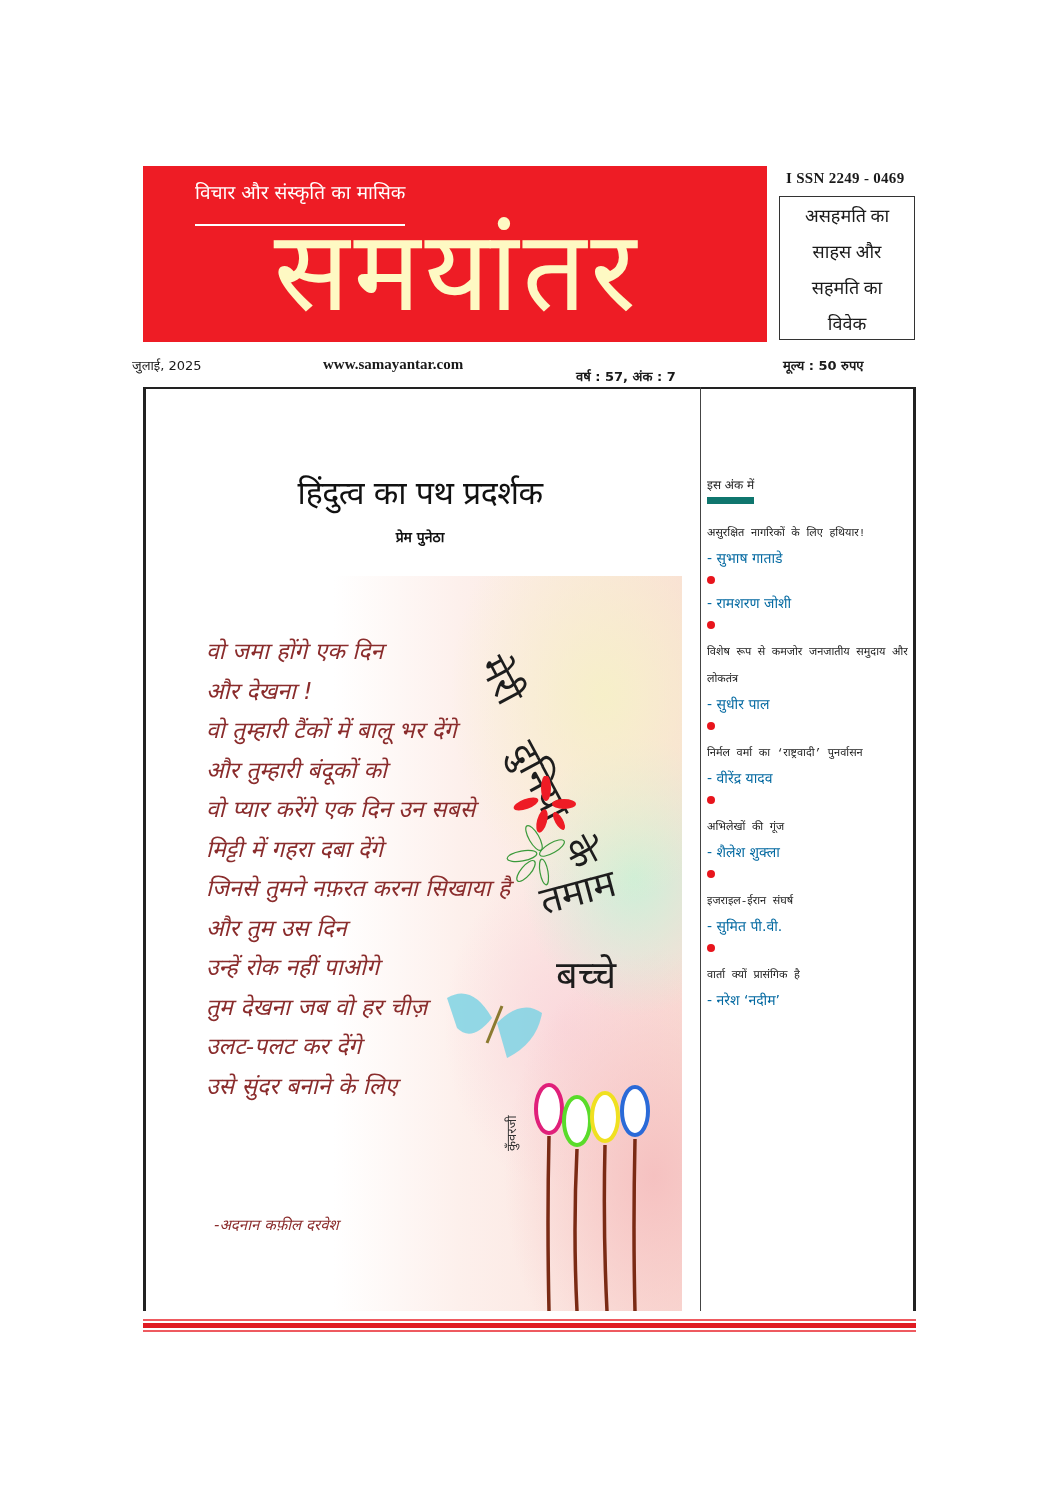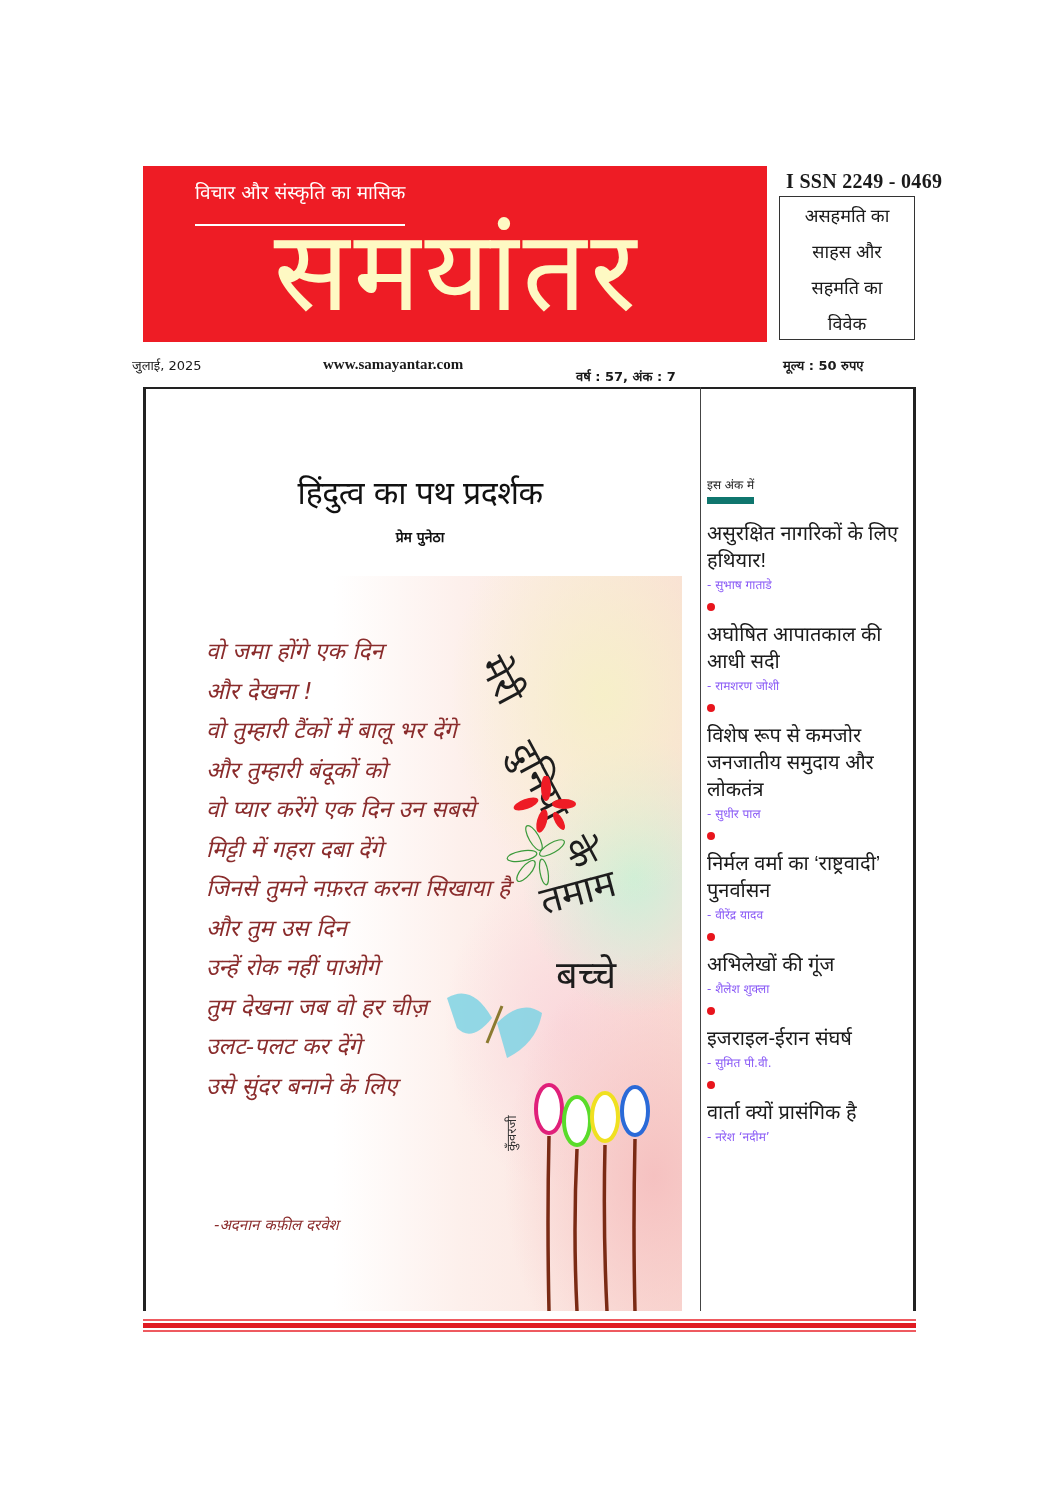--- a/index.html
+++ b/index.html
@@ -3,22 +3,22 @@
 <meta charset="utf-8">
 <style>
   html, body { margin:0; padding:0; background:#ffffff; }
   body { width:1058px; height:1497px; position:relative; font-family:"DejaVu Serif", serif; color:#1a1a1a; overflow:hidden; }
 
   
   .masthead { position:absolute; left:143px; top:166px; width:624px; height:176px; background:#ee1c25; }
   .tagline { position:absolute; left:52px; top:12px; color:#fff; font-family:"DejaVu Sans", sans-serif; font-size:19px; line-height:28px; padding-bottom:18px; border-bottom:2px solid #fff; white-space:nowrap; }
   .logo { position:absolute; left:14px; top:40px; width:600px; color:#fef9c3; font-family:"DejaVu Sans", sans-serif; font-size:112px; line-height:130px; letter-spacing:4px; white-space:nowrap; text-align:center; font-weight:normal; }
 
-  .issn { position:absolute; left:786px; top:170px; font-family:"Liberation Serif", serif; font-weight:bold; font-size:20px; letter-spacing:0.3px; white-space:nowrap; }
-  .motto-box { position:absolute; left:779px; top:196px; width:136px; height:144px; border:1.5px solid #333; box-sizing:border-box; text-align:center; font-family:Liberation Sans, sans-serif; font-size:18px; line-height:36px; padding-top:1px; }
+  .issn { position:absolute; left:786px; top:170px; font-family:"Liberation Serif", serif; font-weight:bold; font-size:15px; letter-spacing:0.3px; white-space:nowrap; }
+  .motto-box { position:absolute; left:779px; top:196px; width:136px; height:144px; border:1.5px solid #333; box-sizing:border-box; text-align:center; font-family:Liberation Serif, serif; font-size:18px; line-height:36px; padding-top:1px; }
   .motto-box span { display:block; }
 
   
   .info { position:absolute; top:356px; font-size:14px; white-space:nowrap; }
   .info.date { left:132px; font-family:"DejaVu Sans", sans-serif; font-size:13px; }
   .info.url { left:323px; font-family:"Liberation Serif", serif; font-weight:bold; font-size:15px; }
   .info.vol { left:576px; font-family:"DejaVu Sans", sans-serif; font-weight:bold; font-size:13px;margin-top:11px; }
   .info.price { left:783px; font-family:"DejaVu Sans", sans-serif; font-weight:bold; font-size:13px; }
 
   
@@ -45,22 +45,22 @@
 
   .vert-title { position:absolute; left:300px; top:36px; width:180px; height:390px; font-family:"DejaVu Sans", sans-serif; font-size:38px; color:#1d1d1d; }
   .vert-title span { position:absolute; white-space:nowrap; transform:rotate(62deg); transform-origin:left center; }
 
   .artist-sig { position:absolute; left:318px; top:575px; font-family:"DejaVu Sans", sans-serif; font-size:13px; color:#333; transform:rotate(-90deg); transform-origin:left top; white-space:nowrap; }
 
   
   .toc-heading { position:absolute; left:707px; top:476px; font-family:"DejaVu Sans", sans-serif; font-size:12px; color:#222; padding-bottom:4px; border-bottom:7px solid #0f766e; white-space:nowrap; }
   .toc { position:absolute; left:707px; top:520px; width:206px; }
   .toc-item { margin:0; }
-  .toc-title { display:block; font-family:Liberation Sans, sans-serif; font-size:20px; line-height:27px; color:#1a1a1a; }
-  .toc-author { display:block; font-family:"DejaVu Sans", sans-serif; font-size:12px; line-height:18px; color:#8b5cf6; margin-top:2px; }
+  .toc-title { display:block; font-family:Liberation Mono, monospace; font-size:11px; line-height:27px; color:#1a1a1a; }
+  .toc-author { display:block; font-family:"DejaVu Sans", sans-serif; font-size:14px; line-height:18px; color:#0369a1; margin-top:2px; }
   .toc-bullet { display:block; width:8px; height:8px; border-radius:50%; background:#e8141c; margin:9px 0 10px 0; }
 
   
   .rule-thin1 { position:absolute; left:143px; top:1319px; width:773px; height:1.5px; background:#ee5a60; }
   .rule-thick { position:absolute; left:143px; top:1323px; width:773px; height:5px; background:#e01b22; }
   .rule-thin2 { position:absolute; left:143px; top:1330px; width:773px; height:1.5px; background:#ee5a60; }
 </style>
 </head>
 <body>
 
@@ -153,21 +153,20 @@
 </div>
 
 <div class="toc-heading">इस अंक में</div>
 <div class="toc">
   <div class="toc-item">
     <span class="toc-title">असुरक्षित नागरिकों के लिए हथियार!</span>
     <span class="toc-author">- सुभाष गाताडे</span>
     <span class="toc-bullet"></span>
   </div>
   <div class="toc-item">
-    <span class="toc-title">अघोषित आपातकाल की आधी सदी</span>
     <span class="toc-author">- रामशरण जोशी</span>
     <span class="toc-bullet"></span>
   </div>
   <div class="toc-item">
     <span class="toc-title">विशेष रूप से कमजोर जनजातीय समुदाय और लोकतंत्र</span>
     <span class="toc-author">- सुधीर पाल</span>
     <span class="toc-bullet"></span>
   </div>
   <div class="toc-item">
     <span class="toc-title">निर्मल वर्मा का ‘राष्ट्रवादी’ पुनर्वासन</span>

